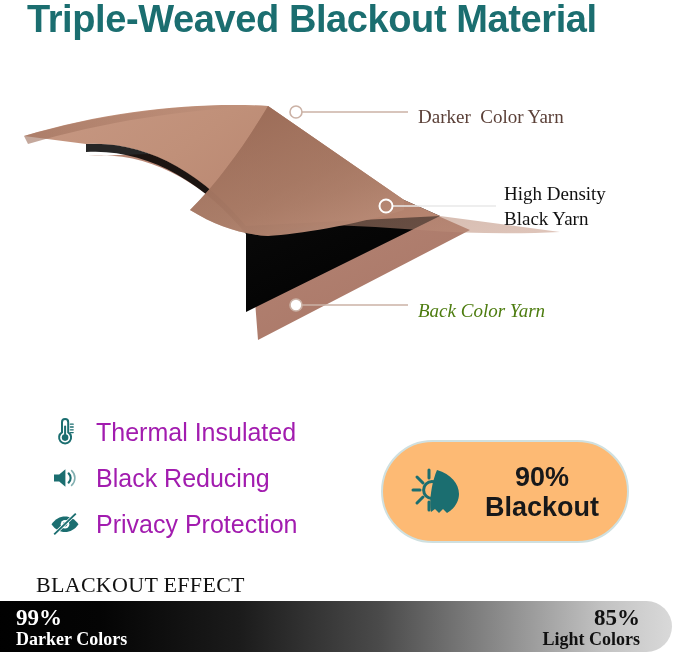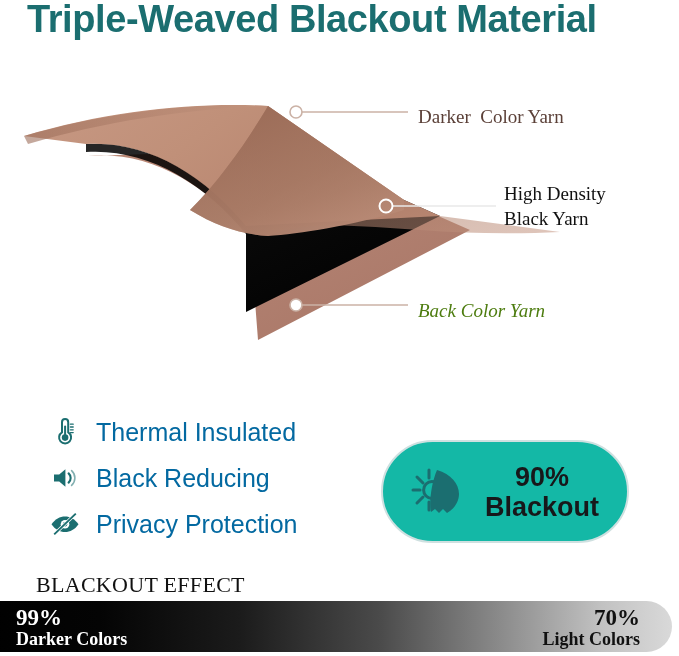--- a/index.html
+++ b/index.html
@@ -82,37 +82,37 @@
     height: 34px;
     display: flex;
     align-items: center;
     justify-content: center;
     flex: 0 0 34px;
   }
   .feature-label {
     margin-left: 14px;
     font-family: "Liberation Sans", sans-serif;
     font-size: 25px;
-    color: #0369a1;
+    color: #a21caf;
     white-space: nowrap;
   }
 
   
   .badge {
     position: absolute;
     left: 381px;
     top: 440px;
     width: 248px;
     height: 103px;
     border: 2px solid #cfe0e0;
     border-radius: 52px;
     box-sizing: border-box;
     display: flex;
     align-items: center;
-    background: #14b8a6;
+    background: #fdba74;
   }
   .badge-icon {
     width: 66px;
     height: 58px;
     margin-left: 22px;
     flex: 0 0 66px;
     display: flex;
     align-items: center;
     justify-content: center;
   }
@@ -350,16 +350,16 @@
 </div>
 
 <div class="effect-heading">BLACKOUT EFFECT</div>
 
 <div class="gradient-bar">
   <div class="bar-left">
     <span class="bar-pct">99%</span>
     <span class="bar-sub">Darker Colors</span>
   </div>
   <div class="bar-right">
-    <span class="bar-pct">70%</span>
+    <span class="bar-pct">85%</span>
     <span class="bar-sub">Light Colors</span>
   </div>
 </div>
 
 </body></html>

